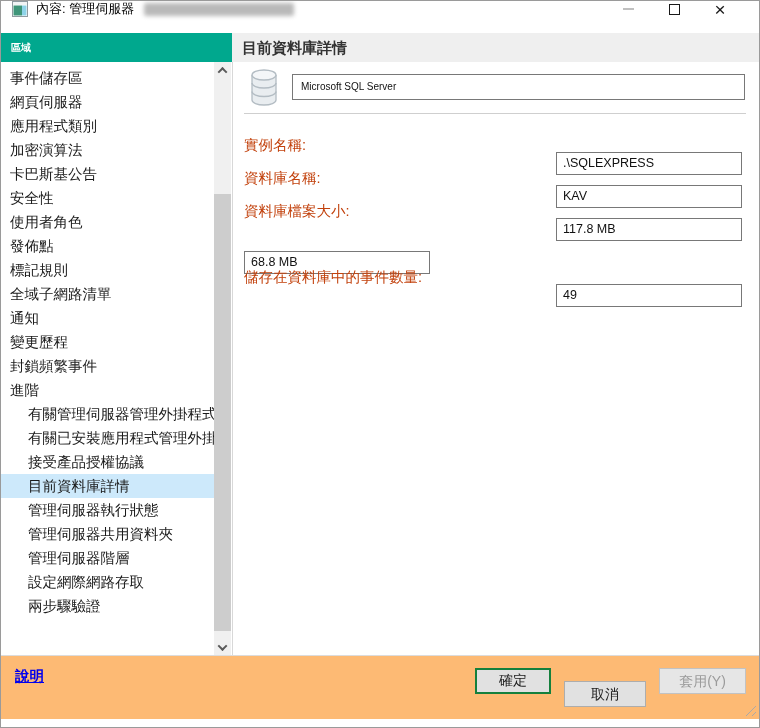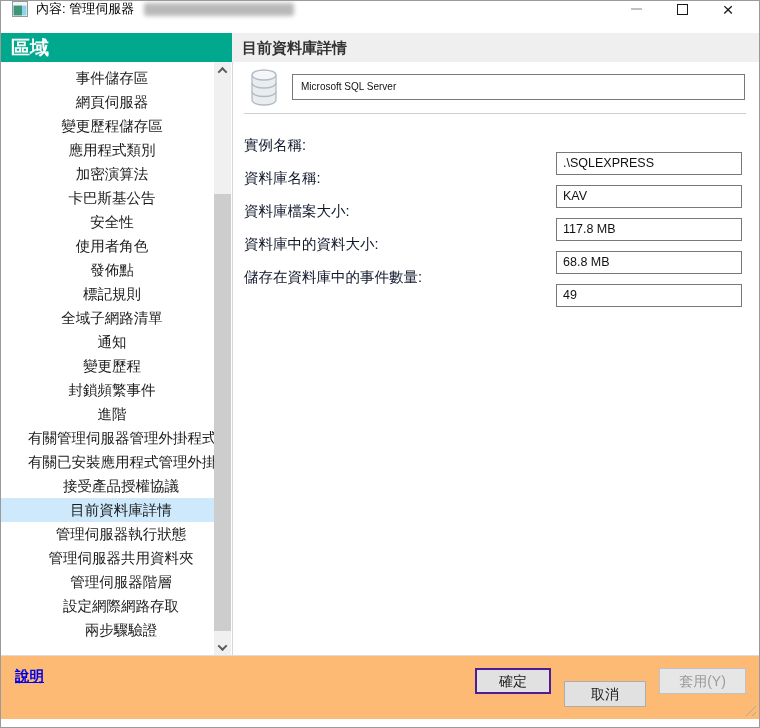--- a/index.html
+++ b/index.html
@@ -1,35 +1,35 @@
 <!DOCTYPE html>
 <html><head>
 <meta charset="utf-8">
 <style>
   html,body{margin:0;padding:0;background:#cfcfcf;}
   *{box-sizing:border-box;font-family:"Liberation Sans","DejaVu Sans",sans-serif;}
   .window{position:relative;width:760px;height:728px;background:#fff;border:1px solid #9a9a9a;overflow:hidden;}
 
   
-  .titlebar{position:absolute;top:0;left:0;right:8px;height:16px;background:#fff;display:flex;align-items:center;}
+  .titlebar{position:absolute;top:0;left:0;right:16px;height:16px;background:#fff;display:flex;align-items:center;}
   .app-icon{margin-left:11px;width:16px;height:16px;flex:0 0 auto;}
   .title-text{margin-left:8px;font-size:13px;color:#000;white-space:nowrap;}
   .redacted{width:150px;height:13px;background:#b9b9b9;border-radius:2px;filter:blur(2px);margin-left:10px;}
   .win-controls{margin-left:auto;display:flex;height:100%;}
   .win-btn{width:46px;height:100%;display:flex;align-items:center;justify-content:center;background:transparent;border:none;padding:0;cursor:default;}
   .min-glyph{width:11px;height:2px;background:#c0c0c0;}
   .max-glyph{width:11px;height:11px;border:1px solid #191919;}
   .close-glyph{font-size:19px;line-height:19px;color:#191919;font-weight:400;}
 
   
-  .sidebar-header{position:absolute;top:32px;left:0;width:231px;height:29px;background:#00a88e;color:#fff;font-weight:bold;font-size:19px;line-height:29px;padding-left:10px;}
+  .sidebar-header{position:absolute;top:32px;left:0;width:231px;height:29px;background:#00a88e;color:#fff;font-weight:bold;font-size:10px;line-height:29px;padding-left:10px;}
   .content-header{position:absolute;top:32px;left:231px;right:0;height:29px;background:#efefef;color:#333;font-weight:bold;font-size:15px;line-height:29px;padding-left:10px;}
 
   
-  .sidebar{position:absolute;top:61px;left:0;width:232px;bottom:54px;background:#fff;border-right:1px solid #d8d8d8;text-align:center;}
+  .sidebar{position:absolute;top:61px;left:0;width:232px;bottom:54px;background:#fff;border-right:1px solid #d8d8d8;}
   .section-list{position:absolute;top:0;left:0;right:18px;bottom:17px;overflow:hidden;padding-top:4px;}
   .item{height:24px;line-height:24px;font-size:14.5px;color:#1a1a1a;padding-left:9px;white-space:nowrap;overflow:hidden;cursor:default;}
   .item.sub{padding-left:27px;}
   .item.selected{background:#cde9fb;}
 
   
   .vscroll{position:absolute;top:0;right:1px;width:17px;bottom:17px;background:#f0f0f0;}
   .varrow{position:absolute;left:0;width:17px;height:17px;display:flex;align-items:center;justify-content:center;}
   .varrow.up{top:0;} .varrow.down{bottom:0;}
   .vthumb{position:absolute;left:0;width:17px;top:132px;height:437px;background:#cdcdcd;}
@@ -44,29 +44,29 @@
   .chev.left{transform:rotate(-45deg) translate(1px,-1px);}
   .chev.right{transform:rotate(135deg) translate(1px,-1px);}
 
   
   .content{position:absolute;top:61px;left:232px;right:0;bottom:54px;background:#fff;}
   .db-icon{position:absolute;left:15px;top:7px;}
   .sql-box{position:absolute;left:59px;top:12px;right:14px;height:26px;border:1px solid #787878;background:#fff;font-size:10px;line-height:24px;padding-left:8px;color:#111;}
   .separator{position:absolute;left:11px;right:13px;top:51px;height:1px;background:#cfcfcf;}
   .fields{position:absolute;left:11px;right:17px;top:72px;}
   .field-row{display:flex;align-items:center;height:23px;margin-bottom:10px;}
-  .field-label{flex:1;font-size:14.5px;color:#0f172a;white-space:nowrap;}
+  .field-label{flex:1;font-size:14.5px;color:#c2410c;white-space:nowrap;}
   .field-value{width:186px;height:23px;border:1px solid #787878;background:#fff;font-size:12.5px;line-height:21px;padding-left:6px;color:#111;margin-top:36px;}
 
   
   .bottombar{position:absolute;left:0;right:0;bottom:8px;height:64px;background:#fdba74;border-top:1px solid #dcdcdc;}
   .help-link{position:absolute;left:14px;top:11px;color:#0000ee;font-weight:bold;font-size:14.5px;text-decoration:underline;cursor:pointer;}
   .buttons{position:absolute;right:13px;top:12px;display:flex;gap:13px;}
   .btn{height:26px;background:#e1e1e1;border:1px solid #adadad;font-size:14px;color:#1a1a1a;text-align:center;padding:0 10px;line-height:1;cursor:default;}
-  .btn.ok{min-width:76px;border:2px solid #4c1d95;}
+  .btn.ok{min-width:76px;border:2px solid #15803d;font-family:Liberation Serif, serif;}
   .btn.cancel{min-width:82px;margin-top:13px;}
   .btn.apply{min-width:87px;color:#9b9b9b;background:#e6e6e6;border-color:#c2c2c2;}
   .grip{position:absolute;right:3px;bottom:3px;width:13px;height:13px;background:repeating-linear-gradient(135deg,transparent 0 3px,#a9a9a9 3px 4px);clip-path:polygon(100% 0,100% 100%,0 100%);}
 </style>
 </head>
 <body>
 
 <div class="window">
 
   <div class="titlebar">
@@ -91,21 +91,20 @@
     </div>
   </div>
 
   <div class="sidebar-header">區域</div>
   <div class="content-header">目前資料庫詳情</div>
 
   <div class="sidebar">
     <div class="section-list">
         <div class="item">事件儲存區</div>
         <div class="item">網頁伺服器</div>
-        <div class="item">變更歷程儲存區</div>
         <div class="item">應用程式類別</div>
         <div class="item">加密演算法</div>
         <div class="item">卡巴斯基公告</div>
         <div class="item">安全性</div>
         <div class="item">使用者角色</div>
         <div class="item">發佈點</div>
         <div class="item">標記規則</div>
         <div class="item">全域子網路清單</div>
         <div class="item">通知</div>
         <div class="item">變更歷程</div>
@@ -159,21 +158,20 @@
   </div>
         <div class="field-row">
     <span class="field-label">資料庫名稱:</span>
     <div class="field-value">KAV</div>
   </div>
         <div class="field-row">
     <span class="field-label">資料庫檔案大小:</span>
     <div class="field-value">117.8 MB</div>
   </div>
         <div class="field-row">
-    <span class="field-label">資料庫中的資料大小:</span>
     <div class="field-value">68.8 MB</div>
   </div>
         <div class="field-row">
     <span class="field-label">儲存在資料庫中的事件數量:</span>
     <div class="field-value">49</div>
   </div>
       </div>
   </div>
 
   <div class="bottombar">

